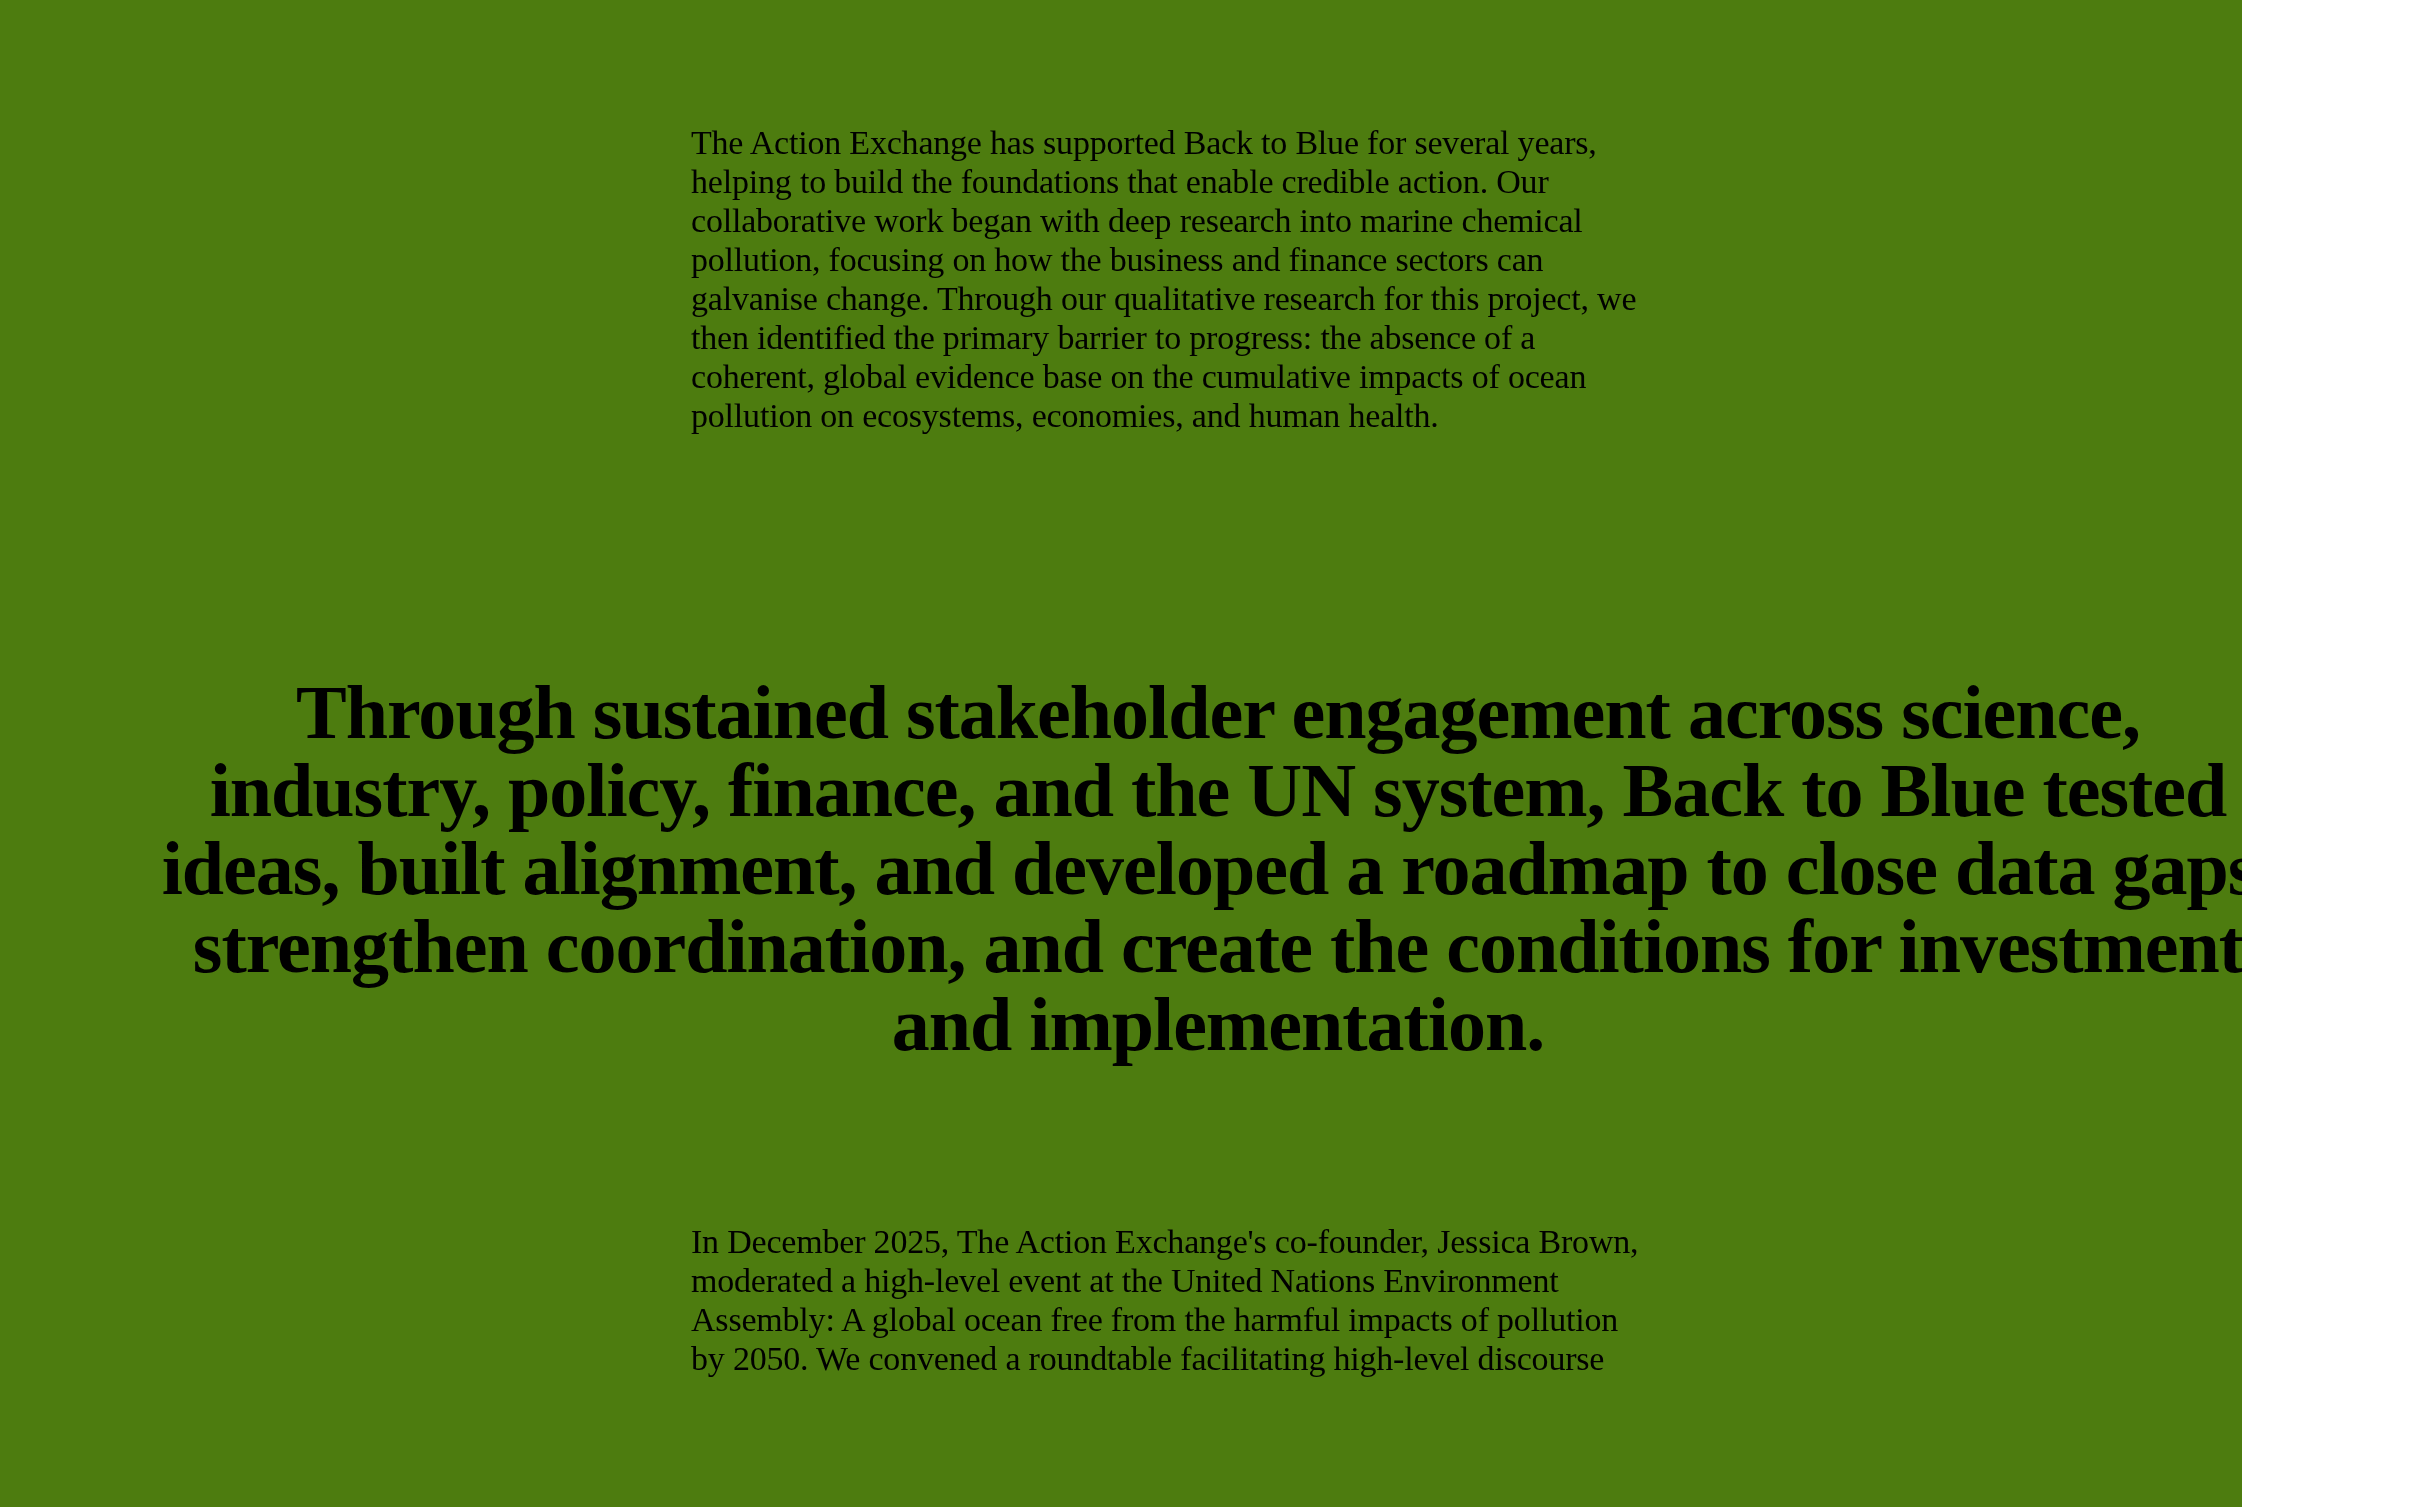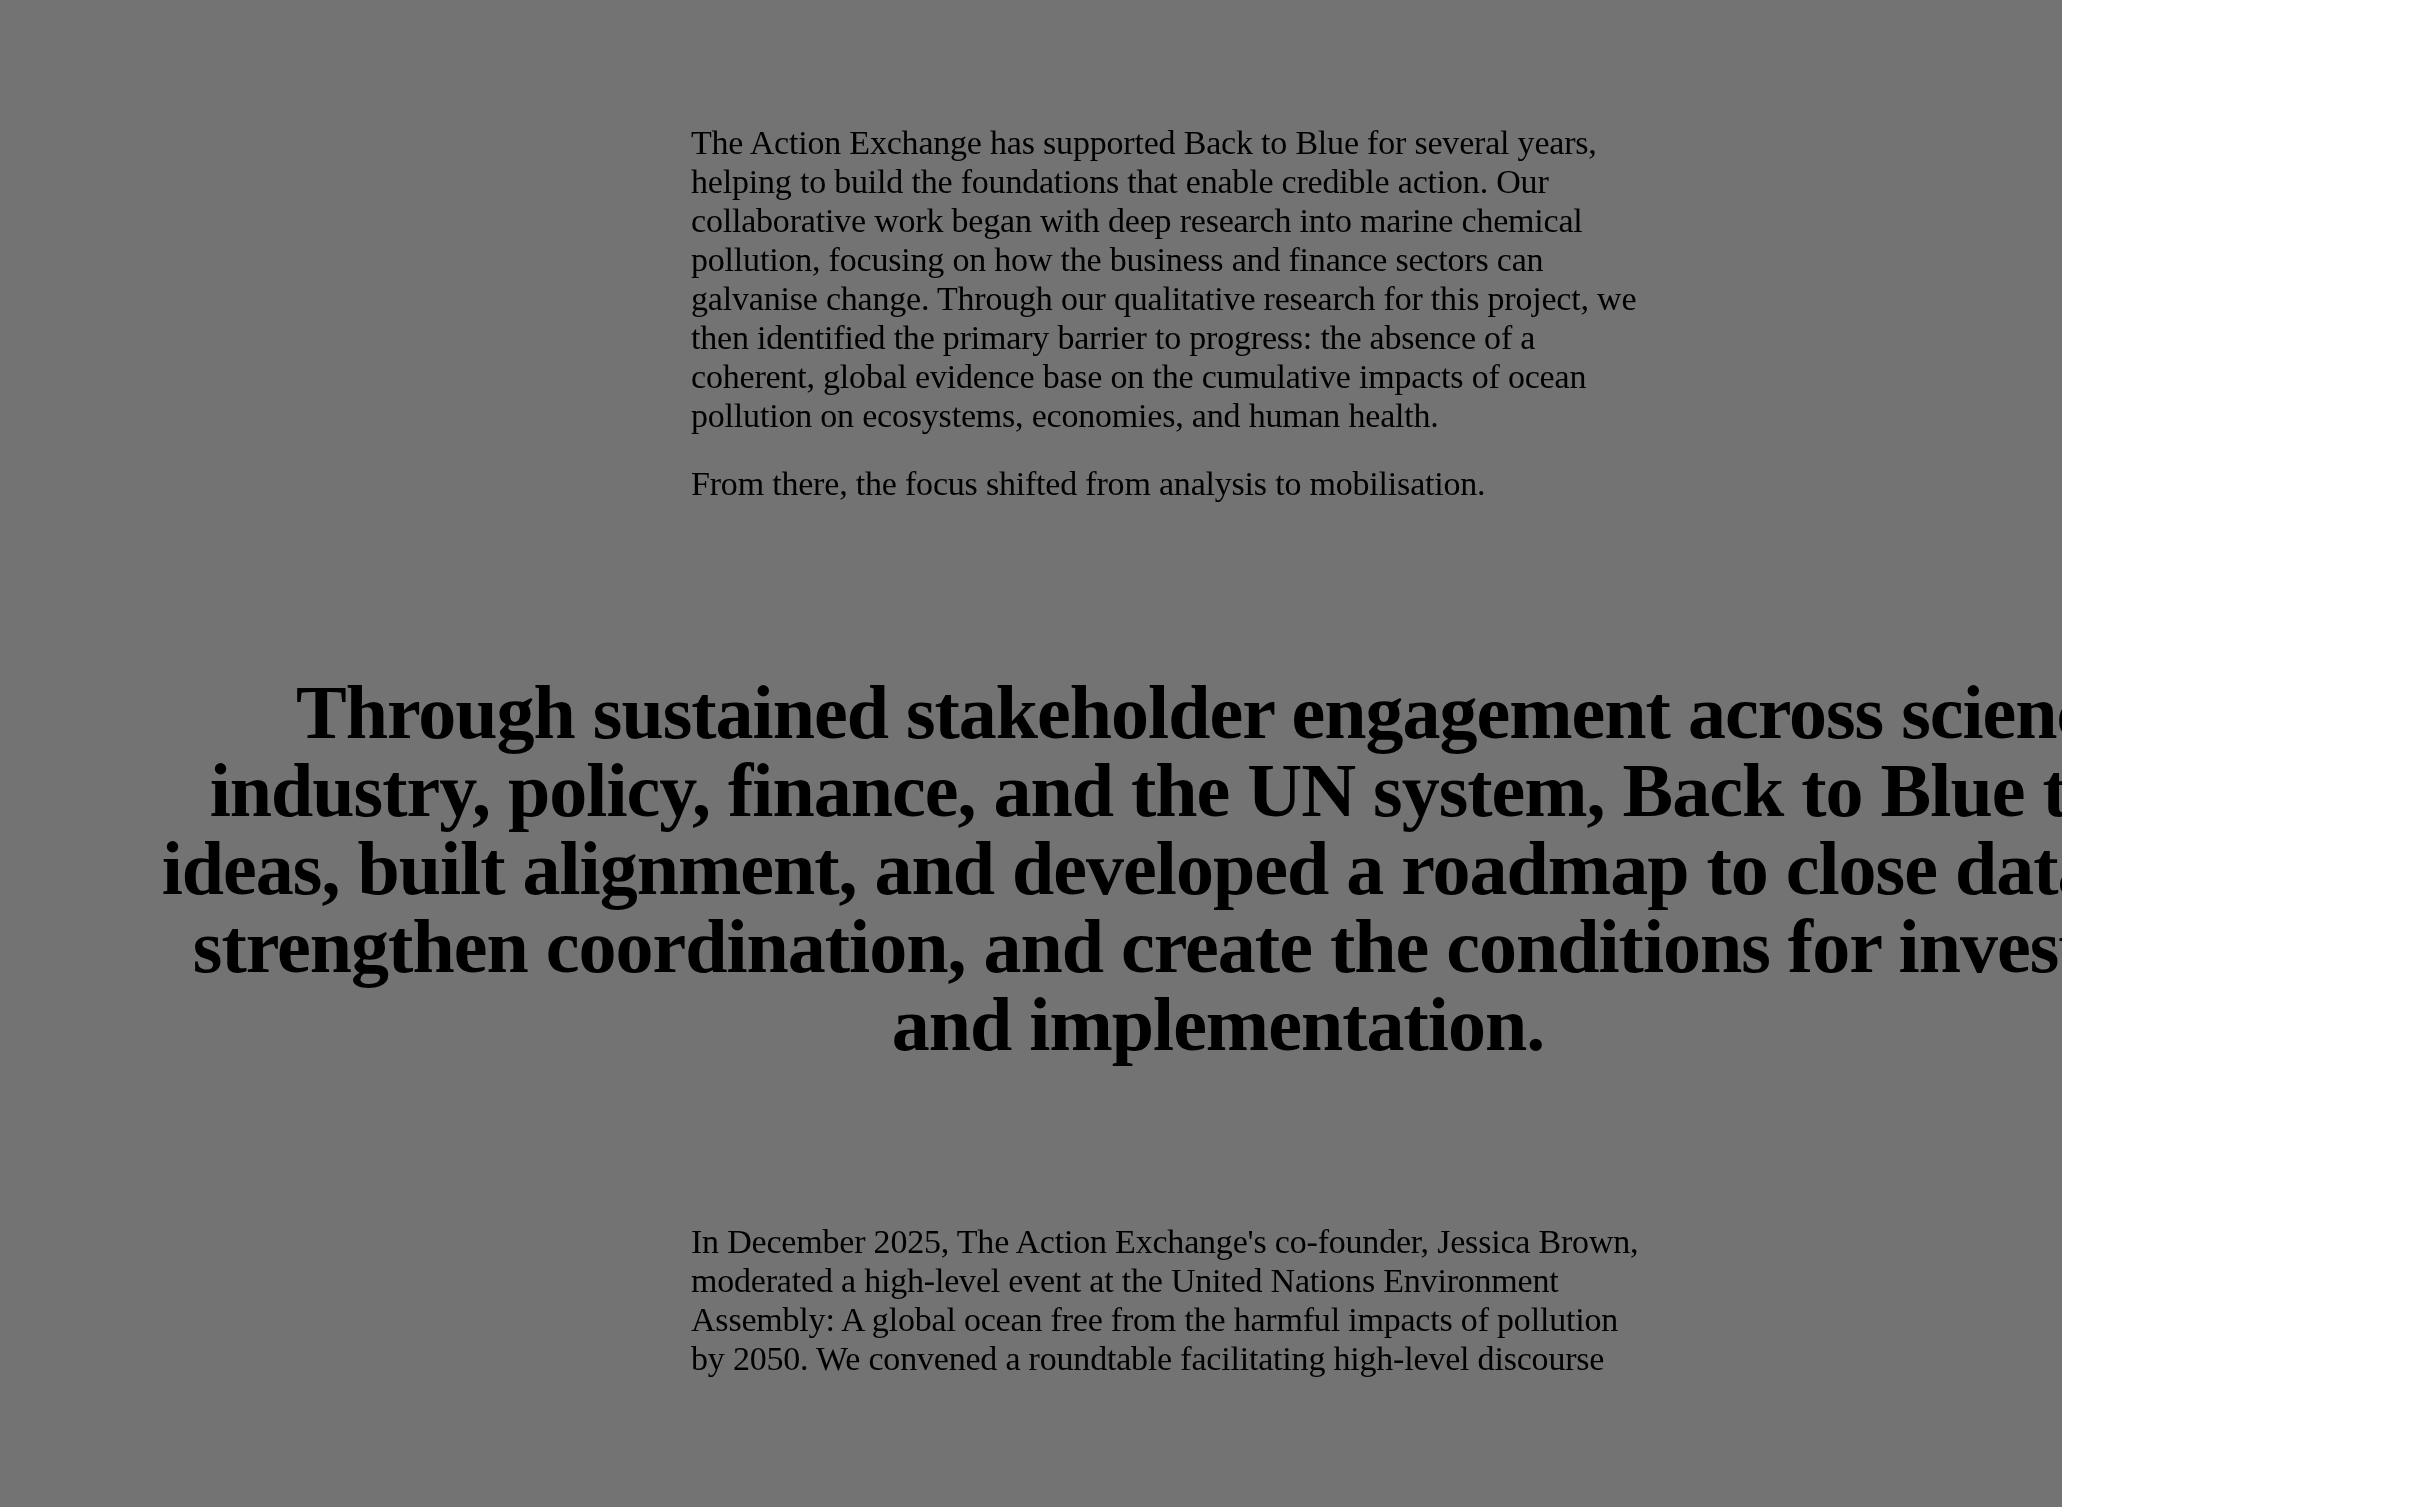--- a/index.html
+++ b/index.html
@@ -2,24 +2,24 @@
 <html><head>
 <meta charset="utf-8">
 <style>
   html, body {
     margin: 0;
     padding: 0;
     background: #ffffff;
   }
   .page {
     position: relative;
-    width: 2062px;
+    width: 2242px;
     height: 1508px;
     overflow: hidden;
-    background: #737373;
+    background: #4d7c0f;
     color: #000000;
     font-family: "Liberation Serif", "DejaVu Serif", serif;
   }
   .body-column {
     position: absolute;
     left: 691px;
     width: 1145px;
   }
   .intro-section { top: 123px; }
   .outro-section { top: 1222px; }
@@ -51,21 +51,20 @@
 
   <section class="body-column intro-section">
     <p class="body-text">The Action Exchange has supported Back to Blue for several years,
 helping to build the foundations that enable credible action. Our
 collaborative work began with deep research into marine chemical
 pollution, focusing on how the business and finance sectors can
 galvanise change. Through our qualitative research for this project, we
 then identified the primary barrier to progress: the absence of a
 coherent, global evidence base on the cumulative impacts of ocean
 pollution on ecosystems, economies, and human health.</p>
-    <p class="body-text">From there, the focus shifted from analysis to mobilisation.</p>
   </section>
 
   <h1 class="headline">Through sustained stakeholder engagement across science,
 industry, policy, finance, and the UN system, Back to Blue tested
 ideas, built alignment, and developed a roadmap to close data gaps,
 strengthen coordination, and create the conditions for investment
 and implementation.</h1>
 
   <section class="body-column outro-section">
     <p class="body-text">In December 2025, The Action Exchange's co-founder, Jessica Brown,

